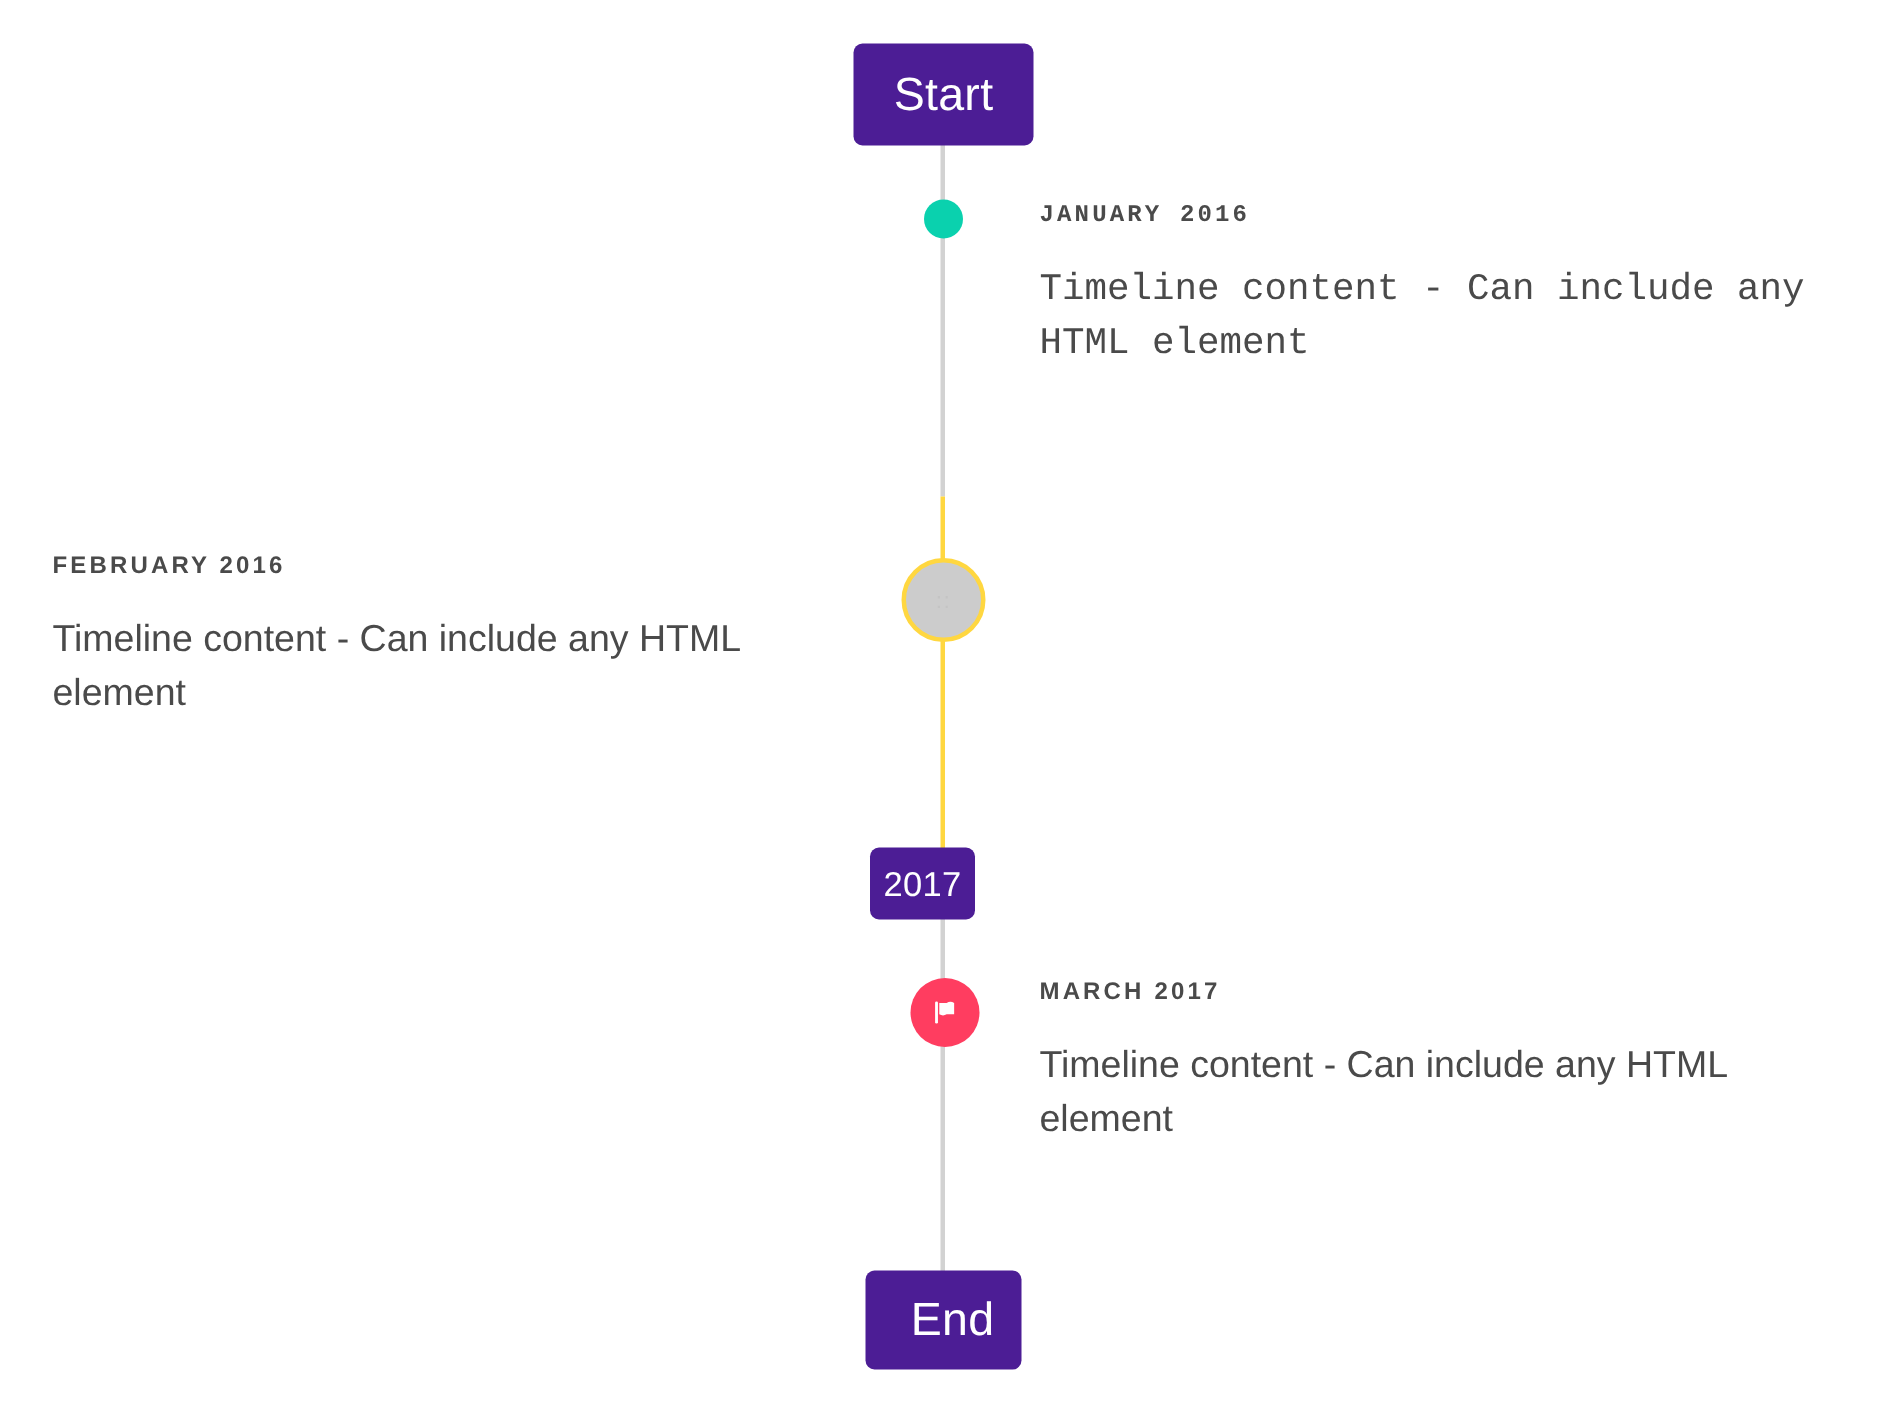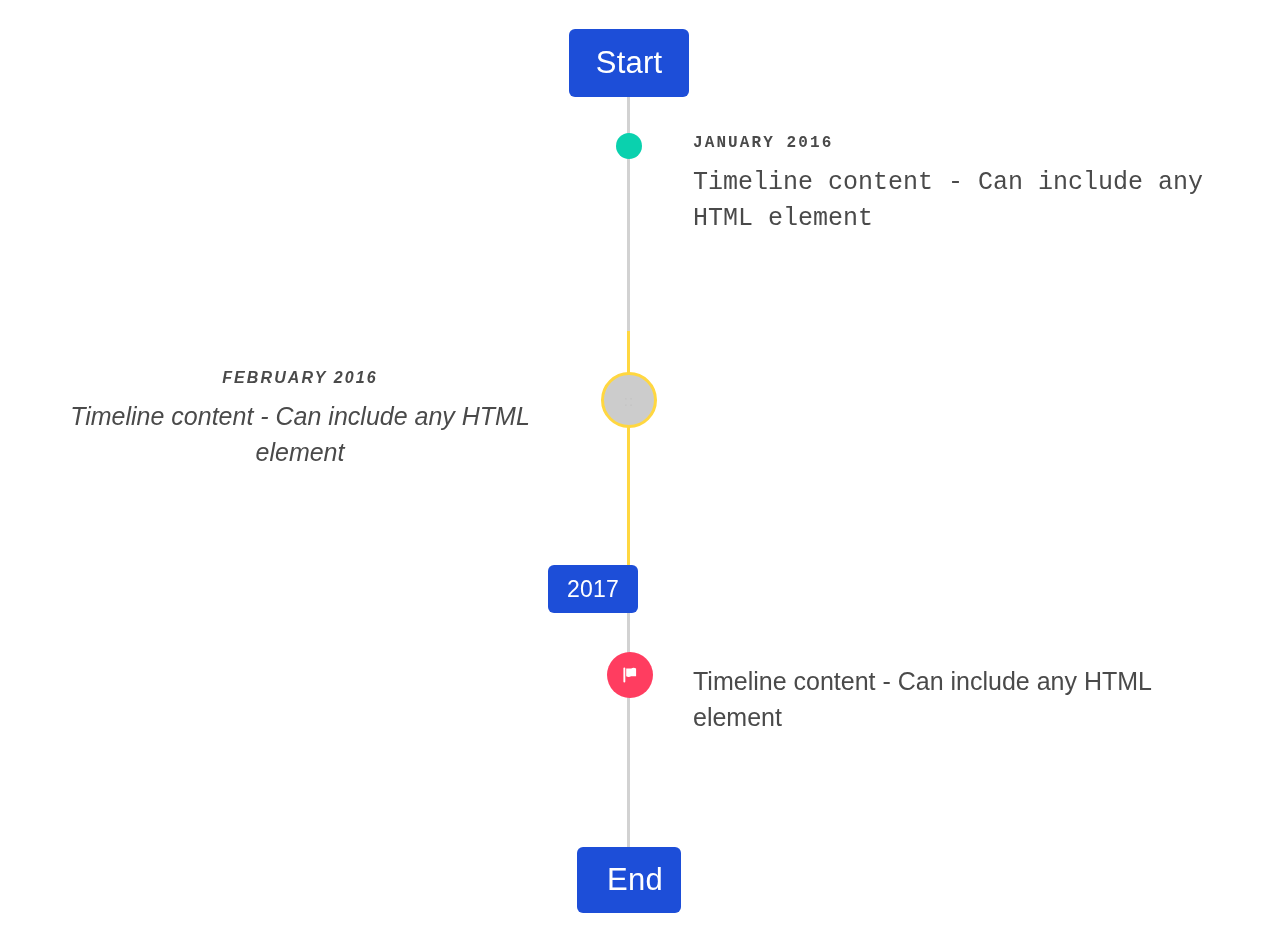--- a/index.html
+++ b/index.html
@@ -34,38 +34,38 @@
     left: 627px;
     top: 331px;
     width: 3px;
     height: 235px;
     background: #ffd740;
   }
 
   
   .badge {
     position: absolute;
-    background: #1d4ed8;
+    background: #4c1d95;
     color: #ffffff;
     border-radius: 6px;
     display: flex;
     align-items: center;
     justify-content: center;
     font-weight: 400;
     letter-spacing: 0.2px;
     z-index: 4;
   }
   .badge-start {
     left: 569px; top: 29px;
     width: 120px; height: 68px;
     font-size: 31px;
   }
   .badge-mid {
-    left: 548px; top: 565px;
-    width: 90px; height: 48px;
+    left: 580px; top: 565px;
+    width: 70px; height: 48px;
     font-size: 23px;
   }
   .badge-end {
     left: 577px; top: 847px;
     width: 104px; height: 66px;
     font-size: 31px;
     padding-left: 12px;
   }
 
   
@@ -99,32 +99,32 @@
     left: 607px; top: 652px;
     width: 46px; height: 46px;
     background: #ff3d60;
   }
   .marker-circle-pink svg { display: block; }
 
   
   .entry { position: absolute; }
 
   .entry-right { left: 693px; width: 540px; text-align: left; }
-  .entry-left  { left: 35px;  width: 530px; text-align: center; font-style: italic; }
+  .entry-left  { left: 35px;  width: 530px; text-align: left; }
 
   .entry-date {
     font-size: 16px;
     font-weight: bold;
     letter-spacing: 2.1px;
     color: #4a4a4a;
     text-transform: uppercase;
     line-height: 1.2;
   }
   .entry-body {
-    margin-top: 12px;
+    margin-top: 22px;
     font-size: 25px;
     font-weight: 300;
     color: #4a4a4a;
     line-height: 1.42;
   }
 
   .entry-jan { top: 134px; font-family: Liberation Mono, monospace; }
   .entry-feb { top: 368px; }
   .entry-mar { top: 652px; }
 </style>
@@ -157,18 +157,19 @@
 
   <div class="marker marker-circle-pink">
     <span>
       <svg width="20" height="20" viewBox="0 0 20 20" aria-hidden="true">
         <rect x="3.4" y="2.6" width="1.9" height="14.8" rx="0.9" fill="#ffffff"></rect>
         <path d="M6.2 3.6 h9.9 v7.6 h-9.9 z M6.2 3.6 q2.5 1.5 4.9 0 q2.5 -1.5 5 0 v7.6 q-2.5 -1.5 -5 0 q-2.4 1.5 -4.9 0 z" fill="#ffffff"></path>
       </svg>
     </span>
   </div>
   <div class="entry entry-right entry-mar">
+    <div class="entry-date">MARCH 2017</div>
     <div class="entry-body">Timeline content - Can include any HTML element</div>
   </div>
 
   <div class="badge badge-end">End</div>
 
 </div>
 
 </body></html>

